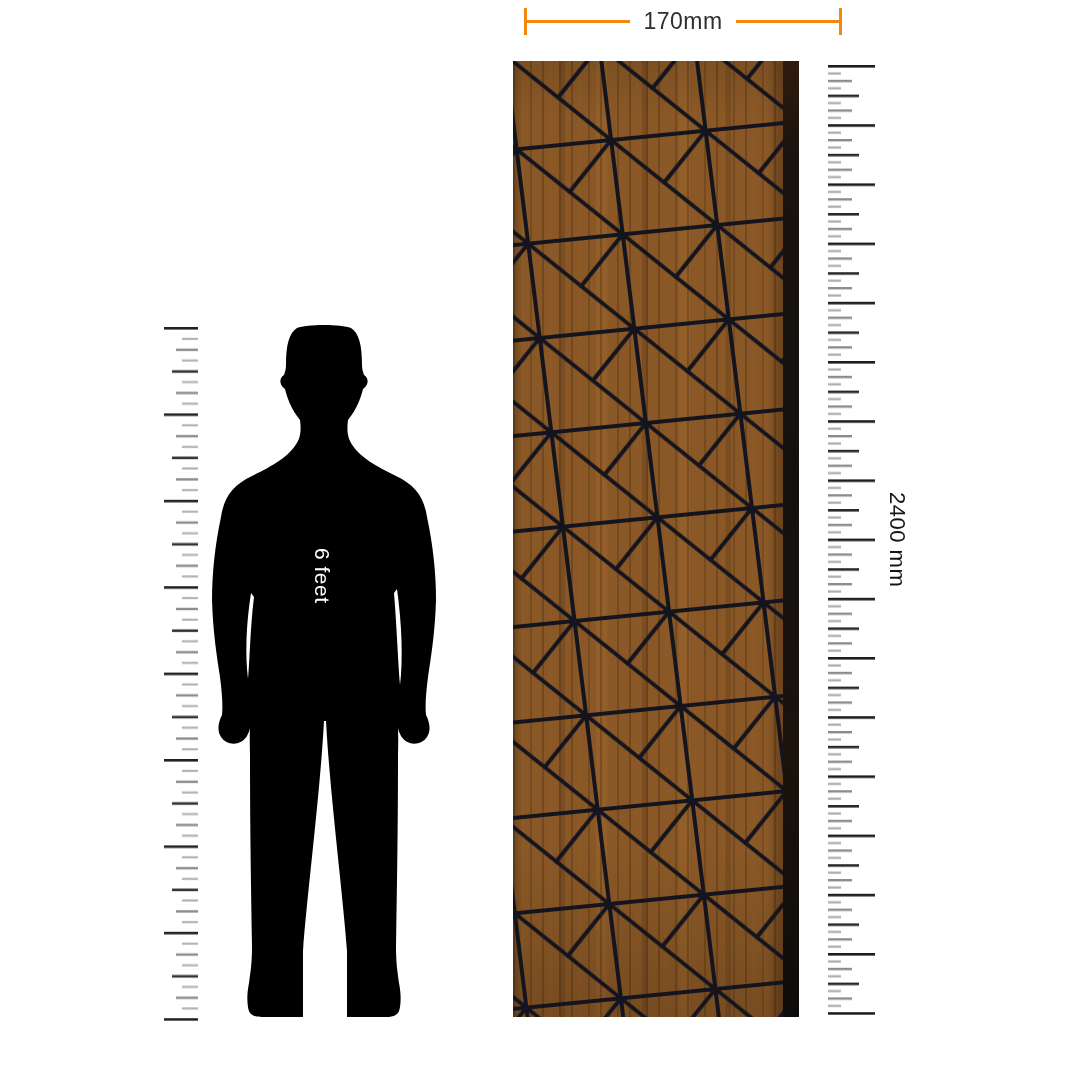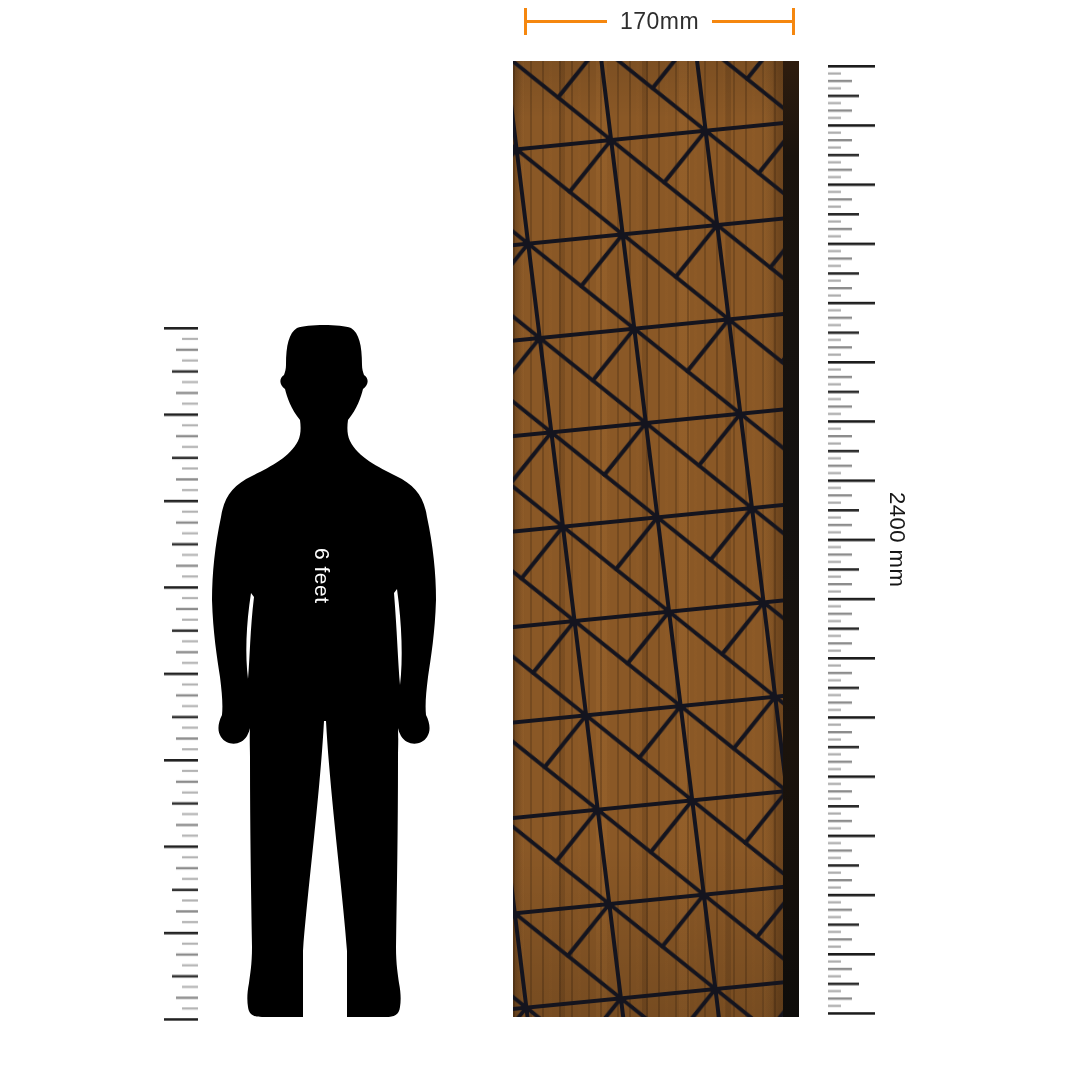--- a/index.html
+++ b/index.html
@@ -2,21 +2,21 @@
 <html><head>
 <meta charset="utf-8">
 <style>
   html,body{margin:0;padding:0;background:#fff;}
   .canvas{
     position:relative;width:1080px;height:1080px;background:#fff;overflow:hidden;
     font-family:"Liberation Sans", sans-serif;
   }
   
   .dim-width{
-    position:absolute;left:524px;top:8px;width:271px;height:27px;
+    position:absolute;left:524px;top:8px;width:318px;height:27px;
     display:flex;align-items:center;
   }
   .dim-cap{width:3px;height:27px;background:#F5870F;flex:0 0 auto;}
   .dim-line{flex:1 1 auto;height:3px;background:#F5870F;}
   .dim-label{
     flex:0 0 auto;padding:0 13px;font-size:23px;color:#2E2E2E;line-height:27px;
     letter-spacing:0.5px;
   }
   
   .panel{position:absolute;left:513px;top:61px;width:286px;height:956px;display:flex;}

